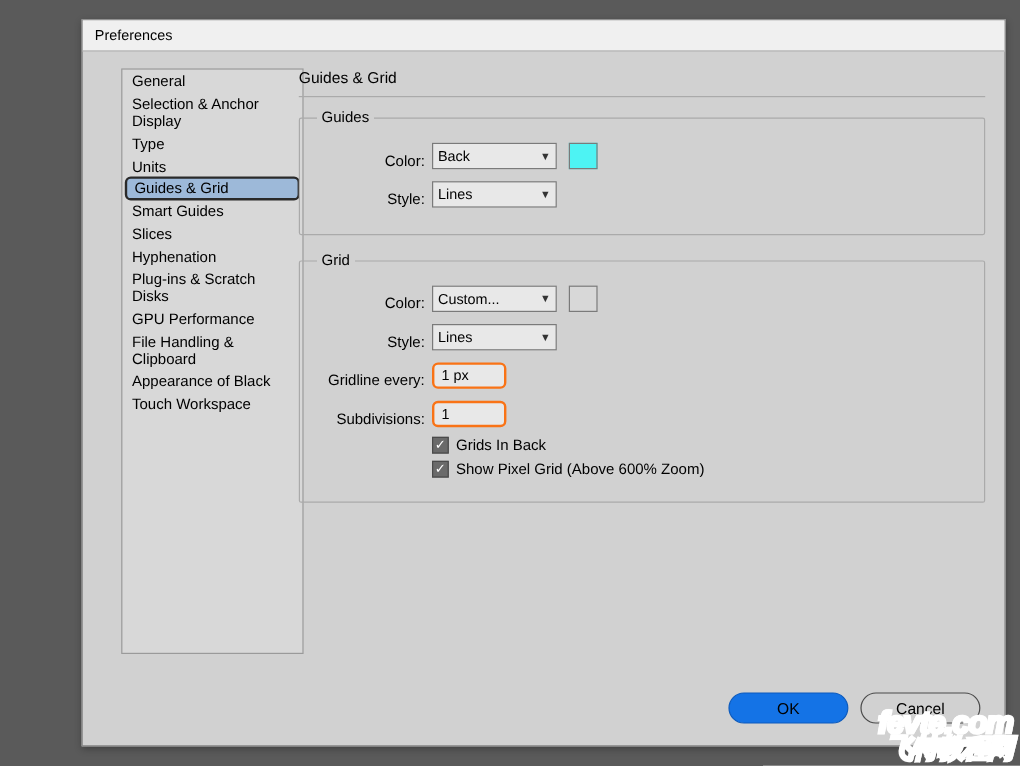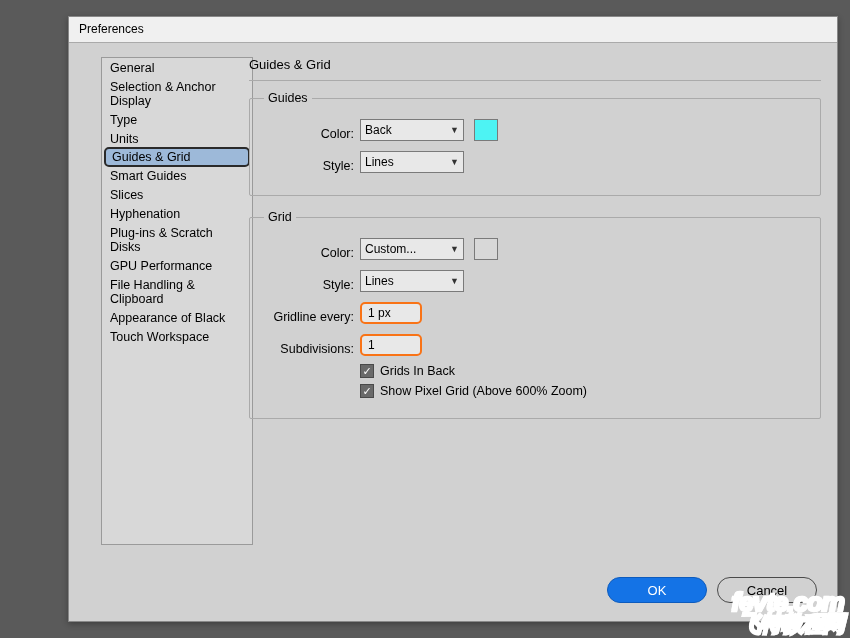--- a/index.html
+++ b/index.html
@@ -107,21 +107,21 @@
   right: 20px; bottom: 18px;
   display: flex; gap: 10px;
 }
 .btn {
   width: 100px; height: 26px;
   border-radius: 13px;
   font-size: 13px;
   display: flex; align-items: center; justify-content: center;
   cursor: default;
 }
-.btn-primary { background: #1473e6; color: #ffffff; border: 1px solid #0d5bbd; }
+.btn-primary { background: #1473e6; color: #000000; border: 1px solid #0d5bbd; }
 .btn-secondary { background: #d1d1d1; border: 1px solid #4a4a4a; }
 
 .watermark {
   position: absolute;
   right: 6px; bottom: 4px;
   font-family: Arial, sans-serif;
   font-weight: 900;
   font-style: italic;
   font-size: 26px;
   color: #ffffff;

